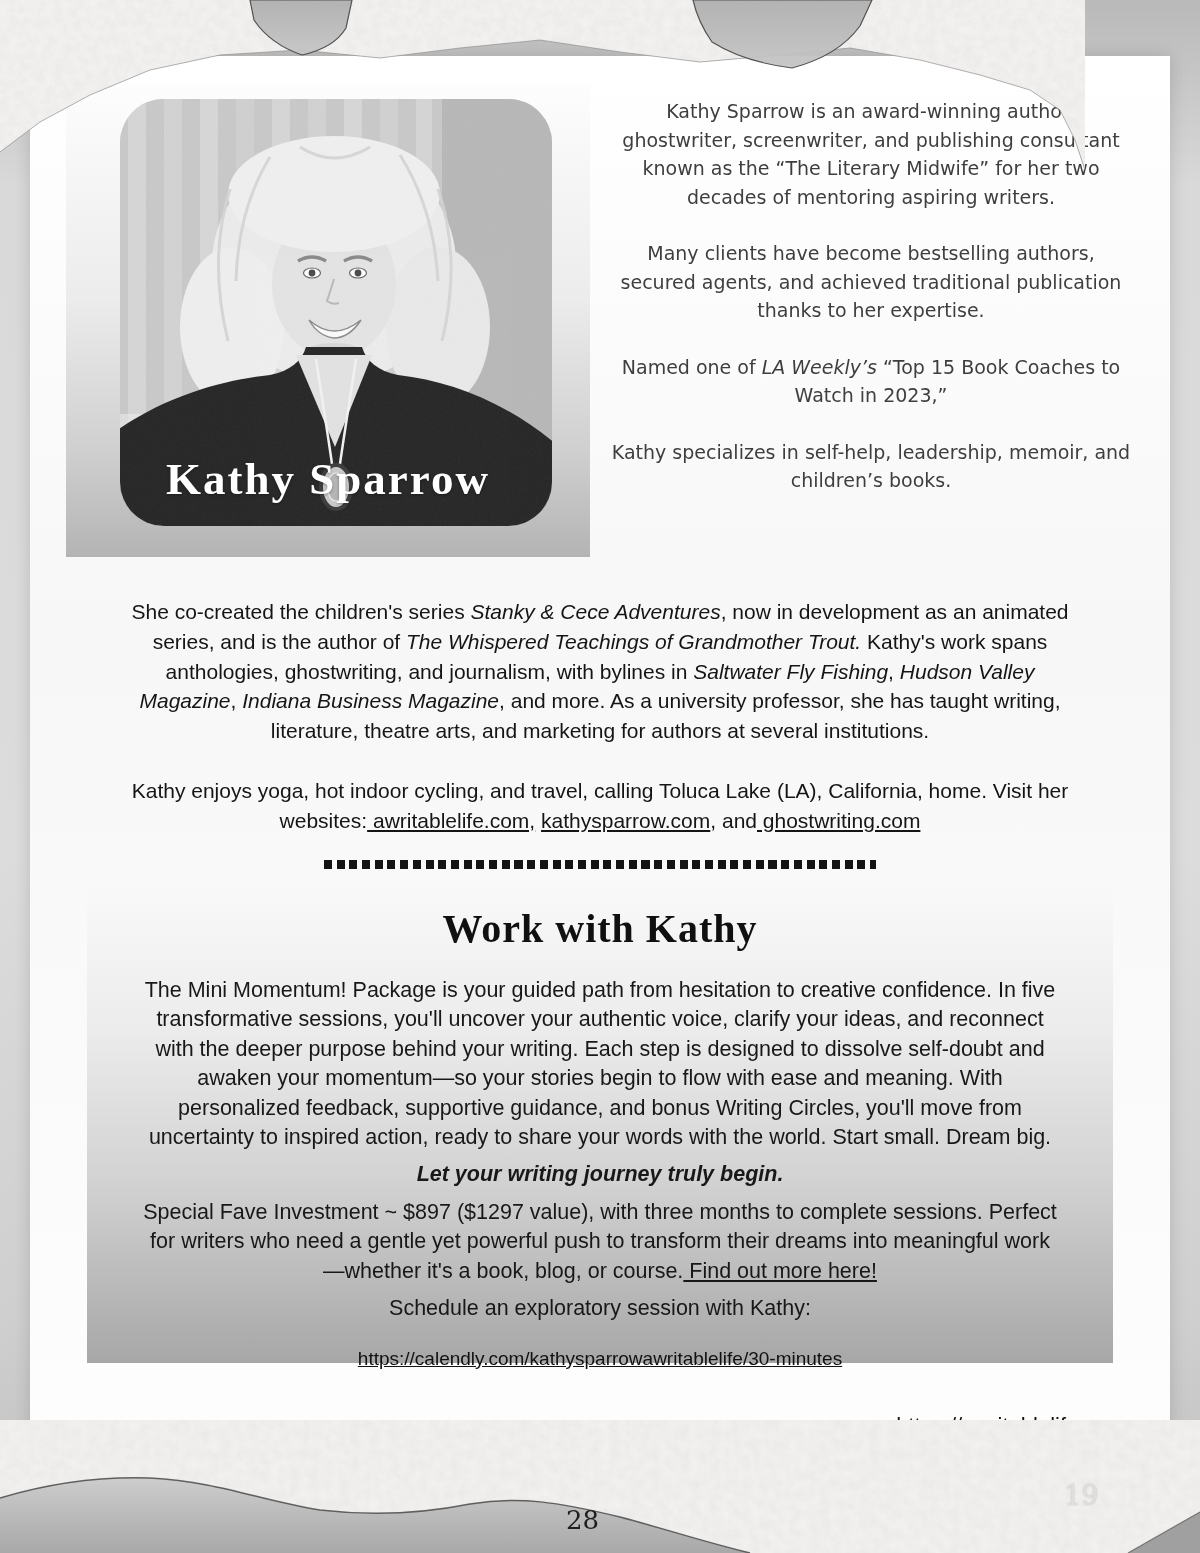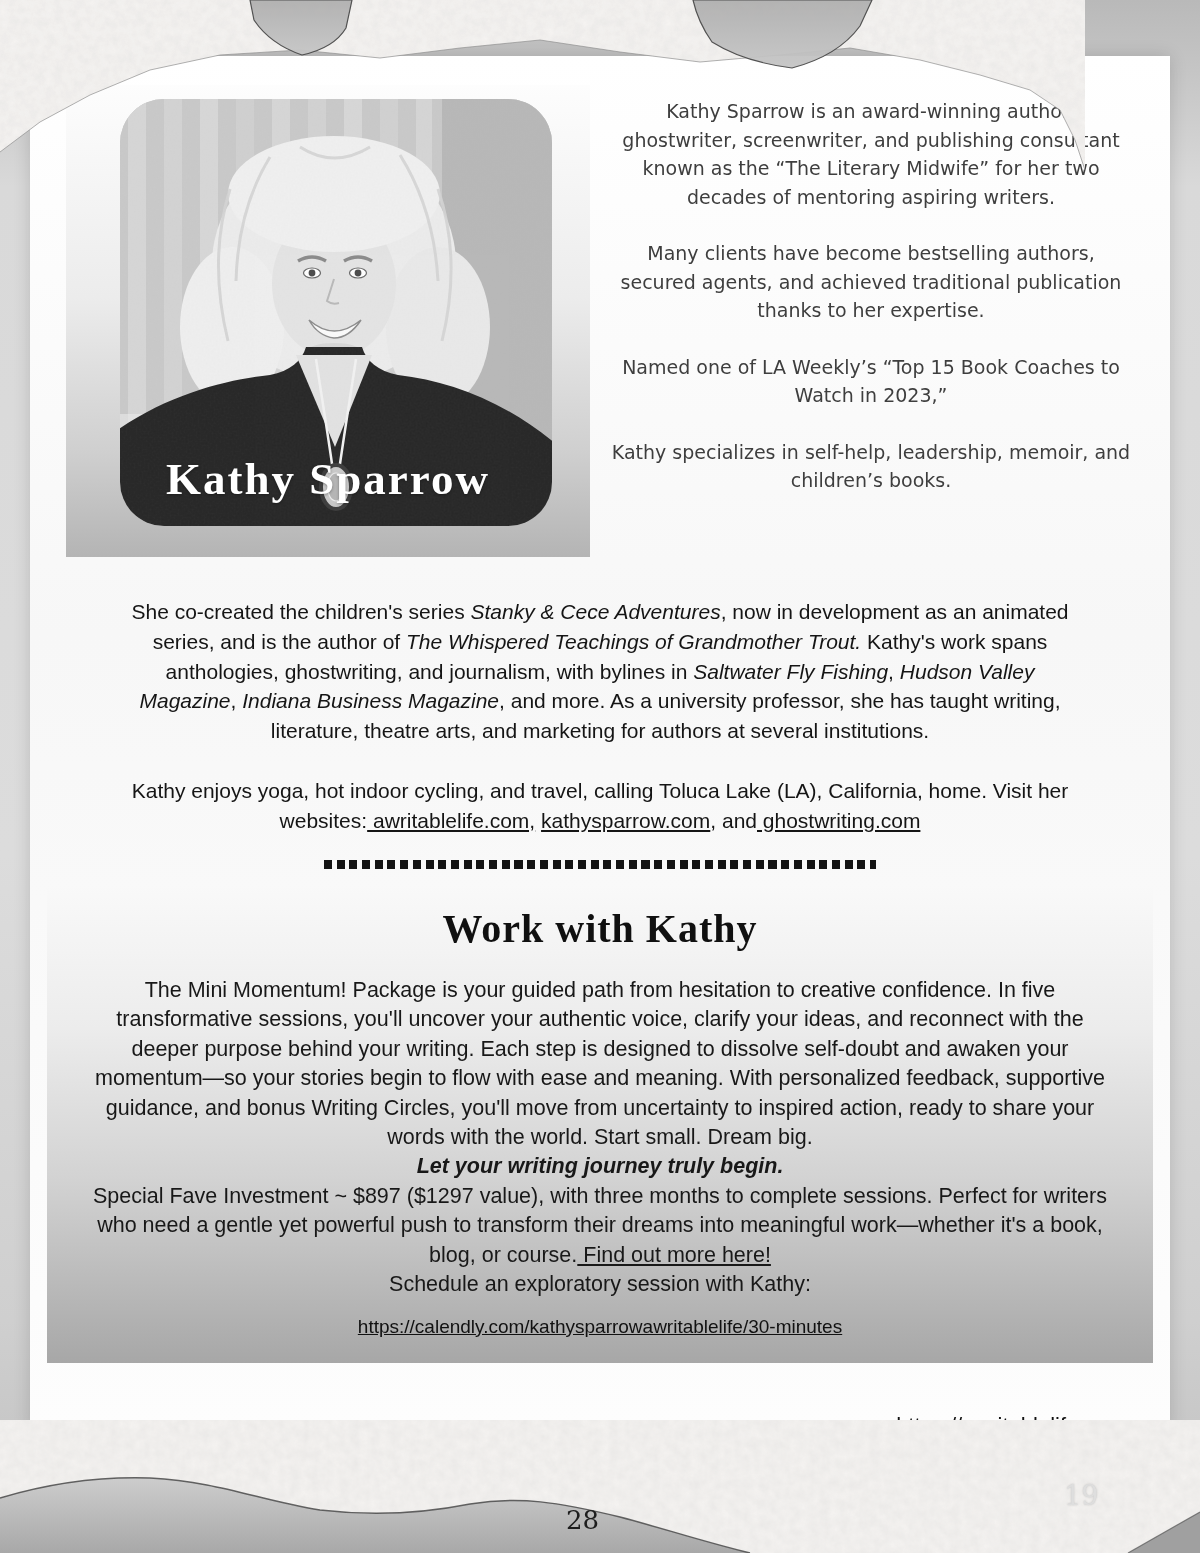--- a/index.html
+++ b/index.html
@@ -23,26 +23,26 @@
        font-family:"DejaVu Sans",sans-serif;font-size:19px;line-height:1.5;color:#3e3e3e;}
   .bio p{margin:0 0 28px 0;}
   
   .about{margin:40px auto 0;width:944px;text-align:center;font-size:21px;line-height:1.42;color:#151515;}
   .about p{margin:0;}
   .about p + p{margin-top:30px;}
   
   .divider{margin:24px auto 0;width:552px;height:9px;
            background:repeating-linear-gradient(to right,#141414 0,#141414 8px,transparent 8px,transparent 12.7px);}
   
-  .work-box{margin:16px auto 0;width:1106px;height:478px;box-sizing:border-box;
+  .work-box{margin:16px auto 0;width:1026px;height:478px;box-sizing:border-box;
             padding:16px 46px 0;text-align:center;
             background:linear-gradient(180deg,#f9f9f9 0%,#ececec 30%,#d2d2d2 62%,#a7a7a7 100%);}
   .work-title{margin:4px 0 24px 0;font-family:"Liberation Serif",serif;font-weight:bold;
               font-size:40px;letter-spacing:1px;color:#101010;}
-  .work-box p{margin:0;font-size:21.5px;line-height:1.37;color:#181818;}
+  .work-box p{margin:8px;font-size:21.5px;line-height:1.37;color:#181818;}
   .tagline{font-weight:bold;font-style:italic;}
   .calendly{display:inline-block;margin-top:16px;font-size:19px;color:#111;text-decoration:underline;}
   
   .footer{display:flex;justify-content:space-between;align-items:flex-end;margin:30px 44px 0 74px;}
   .copyright{font-family:"DejaVu Sans",sans-serif;font-weight:bold;font-style:italic;
              font-size:19px;color:#1c1c1c;}
   .site-link{font-size:22px;color:#111;text-decoration:underline;margin-top:20px;}
   
   .torn-top,.torn-bottom{position:absolute;left:0;width:1200px;z-index:2;pointer-events:none;}
   .torn-top{top:0;height:170px;}
@@ -132,21 +132,21 @@
           <ellipse cx="216" cy="388" rx="15" ry="22" fill="#c9c9c9" stroke="#3c3c3c" stroke-width="4"></ellipse>
           <ellipse cx="216" cy="388" rx="8.5" ry="14" fill="#b5b5b5" stroke="#ebebeb" stroke-width="1.2"></ellipse>
           <rect width="432" height="427" filter="url(#grain)" opacity="0.5"></rect>
         </svg>
       </div>
       <div class="photo-name">Kathy Sparrow</div>
     </div>
     <div class="bio">
       <p><span>Kathy Sparrow is an award-winning author, ghostwriter, screenwriter, and publishing consultant known as the “The Literary Midwife” for her two decades of mentoring aspiring writers.</span></p>
       <p><span>Many clients have become bestselling authors, secured agents, and achieved traditional publication thanks to her expertise.</span></p>
-      <p><span>Named one of </span><span style="">LA Weekly’s</span><span> “Top 15 Book Coaches to Watch in 2023,”</span></p>
+      <p><span>Named one of </span><span style="font-style: italic;">LA Weekly’s</span><span> “Top 15 Book Coaches to Watch in 2023,”</span></p>
       <p><span>Kathy specializes in self-help, leadership, memoir, and children’s books.</span></p>
     </div>
   </div>
 
   <div class="about">
     <p><span>She co-created the children's series </span><span style="font-style: italic;">Stanky &amp; Cece Adventures</span><span>, now in development as an animated series, and is the author of </span><span style="font-style: italic;">The Whispered Teachings of Grandmother Trout.</span><span> Kathy's work spans anthologies, ghostwriting, and journalism, with bylines in </span><span style="font-style: italic;">Saltwater Fly Fishing</span><span>, </span><span style="font-style: italic;">Hudson Valley Magazine</span><span>, </span><span style="font-style: italic;">Indiana Business Magazine</span><span>, and more. As a university professor, she has taught writing, literature, theatre arts, and marketing for authors at several institutions.</span></p>
     <p><span>Kathy enjoys yoga, hot indoor cycling, and travel, calling Toluca Lake (LA), California, home. Visit her websites:</span><span style="text-decoration: underline;"> awritablelife.com,</span><span> </span><span style="text-decoration: underline; text-align: right;">kathysparrow.com</span><span>, and</span><span style="text-decoration: underline;"> ghostwriting.com </span></p>
   </div>
 
   <div class="divider"></div>

